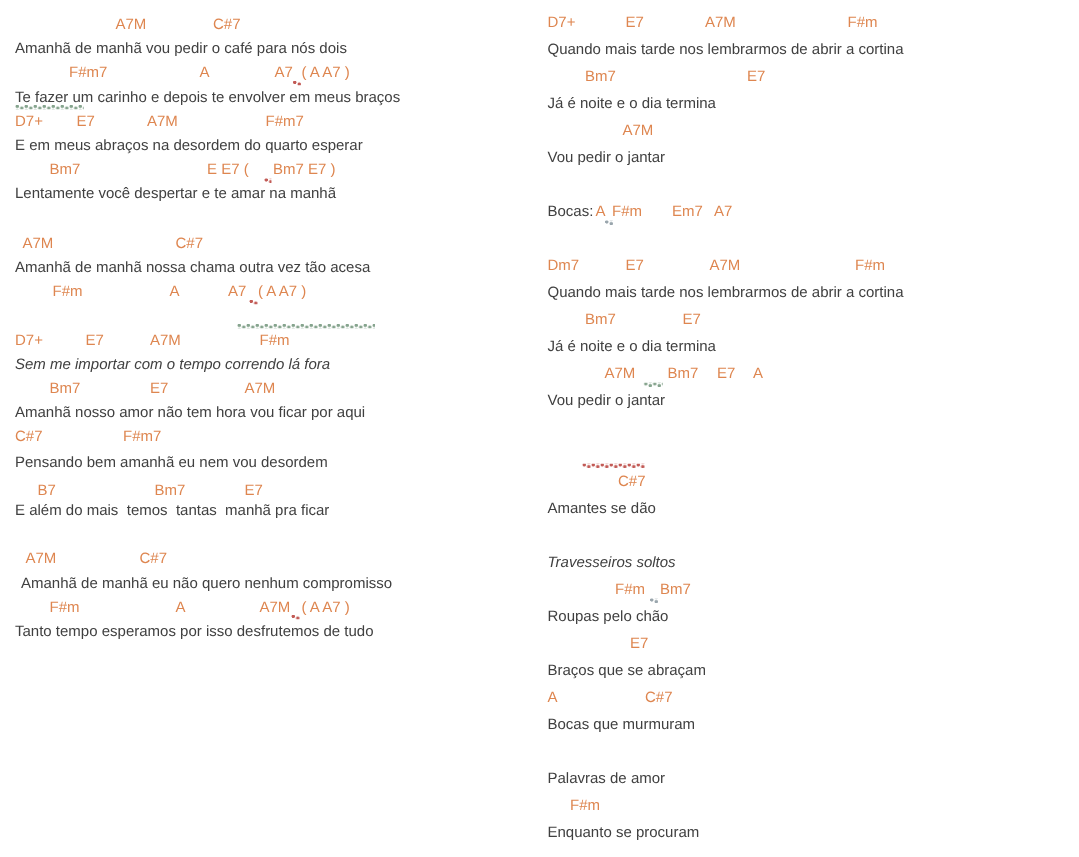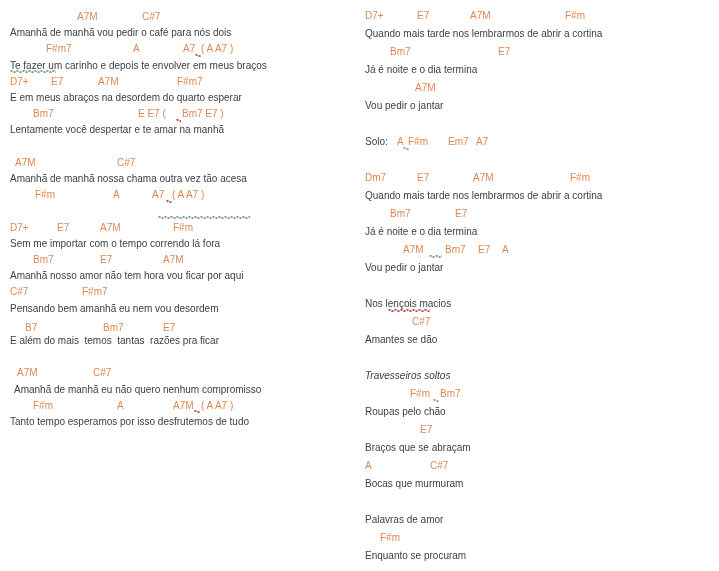--- a/index.html
+++ b/index.html
@@ -78,51 +78,51 @@
       <div class="line" style="top: 73.8px;"><span class="seg chord" style="left: 0px;">D7+</span><span class="seg chord" style="left: 41px;">E7</span><span class="seg chord" style="left: 88px;">A7M</span><span class="seg chord" style="left: 167px;">F#m7</span></div>
       <div class="line" style="top: 90px;"><span class="seg lyric" style="left: 0px;">E em meus abraços na desordem do quarto esperar</span></div>
       <div class="line" style="top: 106.2px;"><span class="seg chord" style="left: 23px;">Bm7</span><span class="seg chord" style="left: 128px;">E E7 (</span><div class="sq sq-red" style="left: 166px; width: 5px;"></div><span class="seg chord" style="left: 172px;">Bm7 E7 )</span></div>
       <div class="line" style="top: 122.4px;"><span class="seg lyric" style="left: 0px;">Lentamente você despertar e te amar na manhã</span></div>
       <div class="line" style="top: 138.6px;"></div>
       <div class="line" style="top: 154.8px;"><span class="seg chord" style="left: 5px;">A7M</span><span class="seg chord" style="left: 107px;">C#7</span></div>
       <div class="line" style="top: 171px;"><span class="seg lyric" style="left: 0px;">Amanhã de manhã nossa chama outra vez tão acesa</span></div>
       <div class="line" style="top: 187.2px;"><span class="seg chord" style="left: 25px;">F#m</span><span class="seg chord" style="left: 103px;">A</span><span class="seg chord" style="left: 142px;">A7</span><div class="sq sq-red" style="left: 156px; width: 6px;"></div><span class="seg chord" style="left: 162px;">( A A7 )</span></div>
       <div class="line" style="top: 203.4px;"><div class="sq sq-green" style="left: 148px; width: 92px;"></div></div>
       <div class="line" style="top: 219.6px;"><span class="seg chord" style="left: 0px;">D7+</span><span class="seg chord" style="left: 47px;">E7</span><span class="seg chord" style="left: 90px;">A7M</span><span class="seg chord" style="left: 163px;">F#m</span></div>
-      <div class="line" style="top: 235.8px;"><span class="seg lyric" style="left: 0px;">Sem me importar com o tempo correndo lá fora</span></div>
+      <div class="line" style="top: 235.8px; font-style: italic;"><span class="seg lyric" style="left: 0px;">Sem me importar com o tempo correndo lá fora</span></div>
       <div class="line" style="top: 252px;"><span class="seg chord" style="left: 23px;">Bm7</span><span class="seg chord" style="left: 90px;">E7</span><span class="seg chord" style="left: 153px;">A7M</span></div>
       <div class="line" style="top: 268.2px;"><span class="seg lyric" style="left: 0px;">Amanhã nosso amor não tem hora vou ficar por aqui</span></div>
       <div class="line" style="top: 284.4px;"><span class="seg chord" style="left: 0px;">C#7</span><span class="seg chord" style="left: 72px;">F#m7</span></div>
       <div class="line" style="top: 300.6px;"><span class="seg lyric" style="left: 0px;">Pensando bem amanhã eu nem vou desordem</span></div>
       <div class="line" style="top: 320px;"><span class="seg chord" style="left: 15px;">B7</span><span class="seg chord" style="left: 93px;">Bm7</span><span class="seg chord" style="left: 153px;">E7</span></div>
-      <div class="line" style="top: 333px;"><span class="seg lyric" style="left: 0px;">E além do mais  temos  tantas  razões pra ficar</span></div>
+      <div class="line" style="top: 333px;"><span class="seg lyric" style="left: 0px;">E além do mais  temos  tantas  manhã pra ficar</span></div>
       <div class="line" style="top: 349.2px;"></div>
       <div class="line" style="top: 365.4px;"><span class="seg chord" style="left: 7px;">A7M</span><span class="seg chord" style="left: 83px;">C#7</span></div>
       <div class="line" style="top: 381.6px;"><span class="seg lyric" style="left: 4px;">Amanhã de manhã eu não quero nenhum compromisso</span></div>
       <div class="line" style="top: 397.8px;"><span class="seg chord" style="left: 23px;">F#m</span><span class="seg chord" style="left: 107px;">A</span><span class="seg chord" style="left: 163px;">A7M</span><div class="sq sq-red" style="left: 184px; width: 6px;"></div><span class="seg chord" style="left: 191px;">( A A7 )</span></div>
       <div class="line" style="top: 414px;"><span class="seg lyric" style="left: 0px;">Tanto tempo esperamos por isso desfrutemos de tudo</span></div>
     </div>
     <div class="column" style="left: 365px;">
       <div class="line" style="top: 8px;"><span class="seg chord" style="left: 0px;">D7+</span><span class="seg chord" style="left: 52px;">E7</span><span class="seg chord" style="left: 105px;">A7M</span><span class="seg chord" style="left: 200px;">F#m</span></div>
       <div class="line" style="top: 26px;"><span class="seg lyric" style="left: 0px;">Quando mais tarde nos lembrarmos de abrir a cortina</span></div>
       <div class="line" style="top: 44px;"><span class="seg chord" style="left: 25px;">Bm7</span><span class="seg chord" style="left: 133px;">E7</span></div>
       <div class="line" style="top: 62px;"><span class="seg lyric" style="left: 0px;">Já é noite e o dia termina</span></div>
       <div class="line" style="top: 80px;"><span class="seg chord" style="left: 50px;">A7M</span></div>
       <div class="line" style="top: 98px;"><span class="seg lyric" style="left: 0px;">Vou pedir o jantar</span></div>
       <div class="line" style="top: 116px;"></div>
-      <div class="line" style="top: 134px;"><span class="seg lyric" style="left: 0px;">Solo:</span><span class="seg chord" style="left: 32px;">A</span><div class="sq sq-gray" style="left: 38px; width: 6px;"></div><span class="seg chord" style="left: 43px;">F#m</span><span class="seg chord" style="left: 83px;">Em7</span><span class="seg chord" style="left: 111px;">A7</span></div>
+      <div class="line" style="top: 134px;"><span class="seg lyric" style="left: 0px;">Bocas:</span><span class="seg chord" style="left: 32px;">A</span><div class="sq sq-gray" style="left: 38px; width: 6px;"></div><span class="seg chord" style="left: 43px;">F#m</span><span class="seg chord" style="left: 83px;">Em7</span><span class="seg chord" style="left: 111px;">A7</span></div>
       <div class="line" style="top: 152px;"></div>
       <div class="line" style="top: 170px;"><span class="seg chord" style="left: 0px;">Dm7</span><span class="seg chord" style="left: 52px;">E7</span><span class="seg chord" style="left: 108px;">A7M</span><span class="seg chord" style="left: 205px;">F#m</span></div>
       <div class="line" style="top: 188px;"><span class="seg lyric" style="left: 0px;">Quando mais tarde nos lembrarmos de abrir a cortina</span></div>
       <div class="line" style="top: 206px;"><span class="seg chord" style="left: 25px;">Bm7</span><span class="seg chord" style="left: 90px;">E7</span></div>
       <div class="line" style="top: 224px;"><span class="seg lyric" style="left: 0px;">Já é noite e o dia termina</span></div>
       <div class="line" style="top: 242px;"><span class="seg chord" style="left: 38px;">A7M</span><div class="sq sq-green" style="left: 64px; width: 13px;"></div><span class="seg chord" style="left: 80px;">Bm7</span><span class="seg chord" style="left: 113px;">E7</span><span class="seg chord" style="left: 137px;">A</span></div>
       <div class="line" style="top: 260px;"><span class="seg lyric" style="left: 0px;">Vou pedir o jantar</span></div>
       <div class="line" style="top: 278px;"></div>
-      <div class="line" style="top: 296px;"><span class="seg lyric" style="left: 0px;">Nos lençois macios</span><div class="sq sq-red" style="left: 23px; width: 42px;"></div></div>
+      <div class="line" style="top: 296px;"><div class="sq sq-red" style="left: 23px; width: 42px;"></div></div>
       <div class="line" style="top: 314px;"><span class="seg chord" style="left: 47px;">C#7</span></div>
       <div class="line" style="top: 332px;"><span class="seg lyric" style="left: 0px;">Amantes se dão</span></div>
       <div class="line" style="top: 350px;"></div>
       <div class="line" style="top: 368px;"><span class="seg lyric" style="left: 0px; font-style: italic;">Travesseiros soltos</span></div>
       <div class="line" style="top: 386px;"><span class="seg chord" style="left: 45px;">F#m</span><div class="sq sq-gray" style="left: 68px; width: 6px;"></div><span class="seg chord" style="left: 75px;">Bm7</span></div>
       <div class="line" style="top: 404px;"><span class="seg lyric" style="left: 0px;">Roupas pelo chão</span></div>
       <div class="line" style="top: 422px;"><span class="seg chord" style="left: 55px;">E7</span></div>
       <div class="line" style="top: 440px;"><span class="seg lyric" style="left: 0px;">Braços que se abraçam</span></div>
       <div class="line" style="top: 458px;"><span class="seg chord" style="left: 0px;">A</span><span class="seg chord" style="left: 65px;">C#7</span></div>
       <div class="line" style="top: 476px;"><span class="seg lyric" style="left: 0px;">Bocas que murmuram</span></div>

